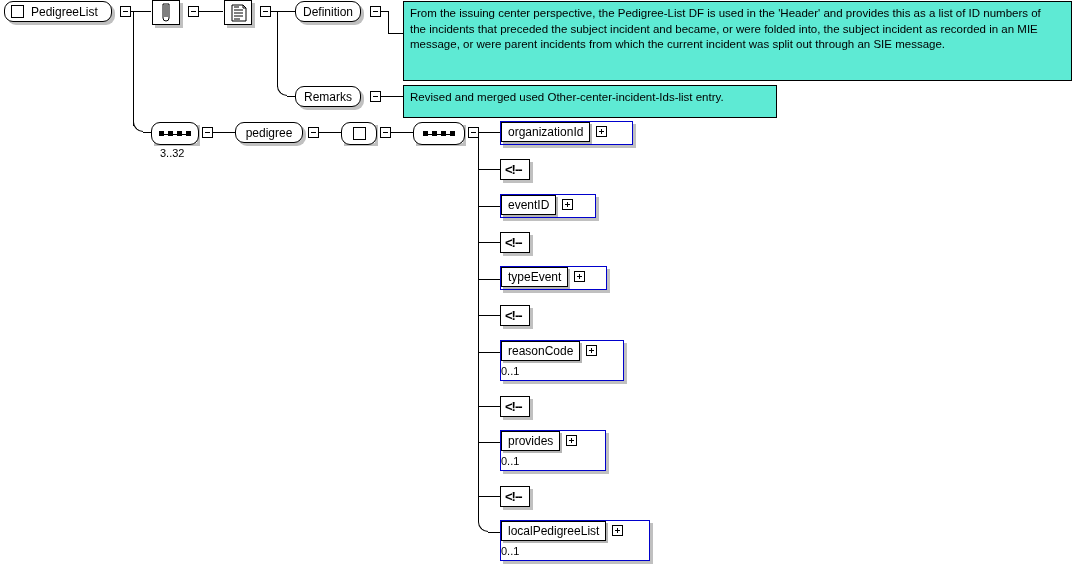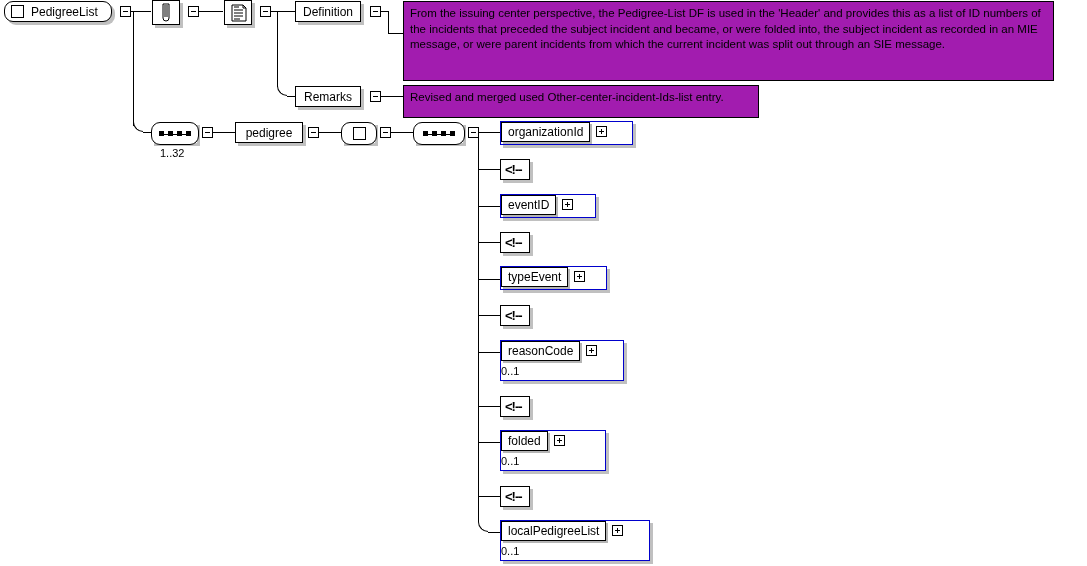--- a/index.html
+++ b/index.html
@@ -52,27 +52,27 @@
   .root-label { font-size: 12px; }
 
   
   .rect {
     border: 1px solid #000000;
     display: flex;
     align-items: center;
     justify-content: center;
     height: 22px;
   }
-  .rect.text { padding: 2px 8px; }
+  .rect.text { padding: 2px 8px; border-radius: 9px; }
 
   
   .doc-box {
     border: 1px solid #000000;
-    background: #a21caf;
-    padding: 4px 3px 4px 6px;
+    background: #5eead4;
+    padding: 4px 21px 4px 6px;
     font-size: 11.5px;
     line-height: 15.5px;
     white-space: normal;
     color: #000000;
   }
 
   
   .seq {
     border: 1px solid #000000;
     border-radius: 9px;
@@ -307,21 +307,21 @@
 
   <div class="seq-wrap shadow" style="left:151px; top:122px; width:46px; height:21px;">
     <div class="seq" style="width:46px; height:21px; position:relative;">
       <div class="bar"></div>
       <span class="dot" style="position:relative;"></span>
       <span class="dot" style="position:relative;"></span>
       <span class="dot" style="position:relative;"></span>
       <span class="dot" style="position:relative;"></span>
     </div>
   </div>
-  <div class="card-under" style="left:160px; top:147px;">1..32</div>
+  <div class="card-under" style="left:160px; top:147px;">3..32</div>
   <div class="minus" style="left:202px; top:127px;"></div>
   <div class="hline" style="left:213px; top:132px; width:22px;"></div>
 
   <div class="node rect text shadow" style="left:235px; top:122px; width:68px; height:21px;">
     <span>pedigree</span>
   </div>
   <div class="minus" style="left:308px; top:127px;"></div>
   <div class="hline" style="left:319px; top:132px; width:22px;"></div>
 
   <div class="shadow" style="position:absolute; left:341px; top:122px; width:34px; height:21px;">
@@ -407,21 +407,21 @@
     <div class="card">0..1</div>
   </div>
 
   <div class="comment-node" style="left:500px; top:396px;">
     <span>&lt;!--</span>
   </div>
 
   <div class="elem shadow" style="left:500px; top:430px; width:106px; height:41px;">
     <div class="plate-row">
       <div class="plate">
-        <span>folded</span>
+        <span>provides</span>
       </div>
       <span class="plus"></span>
     </div>
     <div class="card">0..1</div>
   </div>
 
   <div class="comment-node" style="left:500px; top:486px;">
     <span>&lt;!--</span>
   </div>
 

